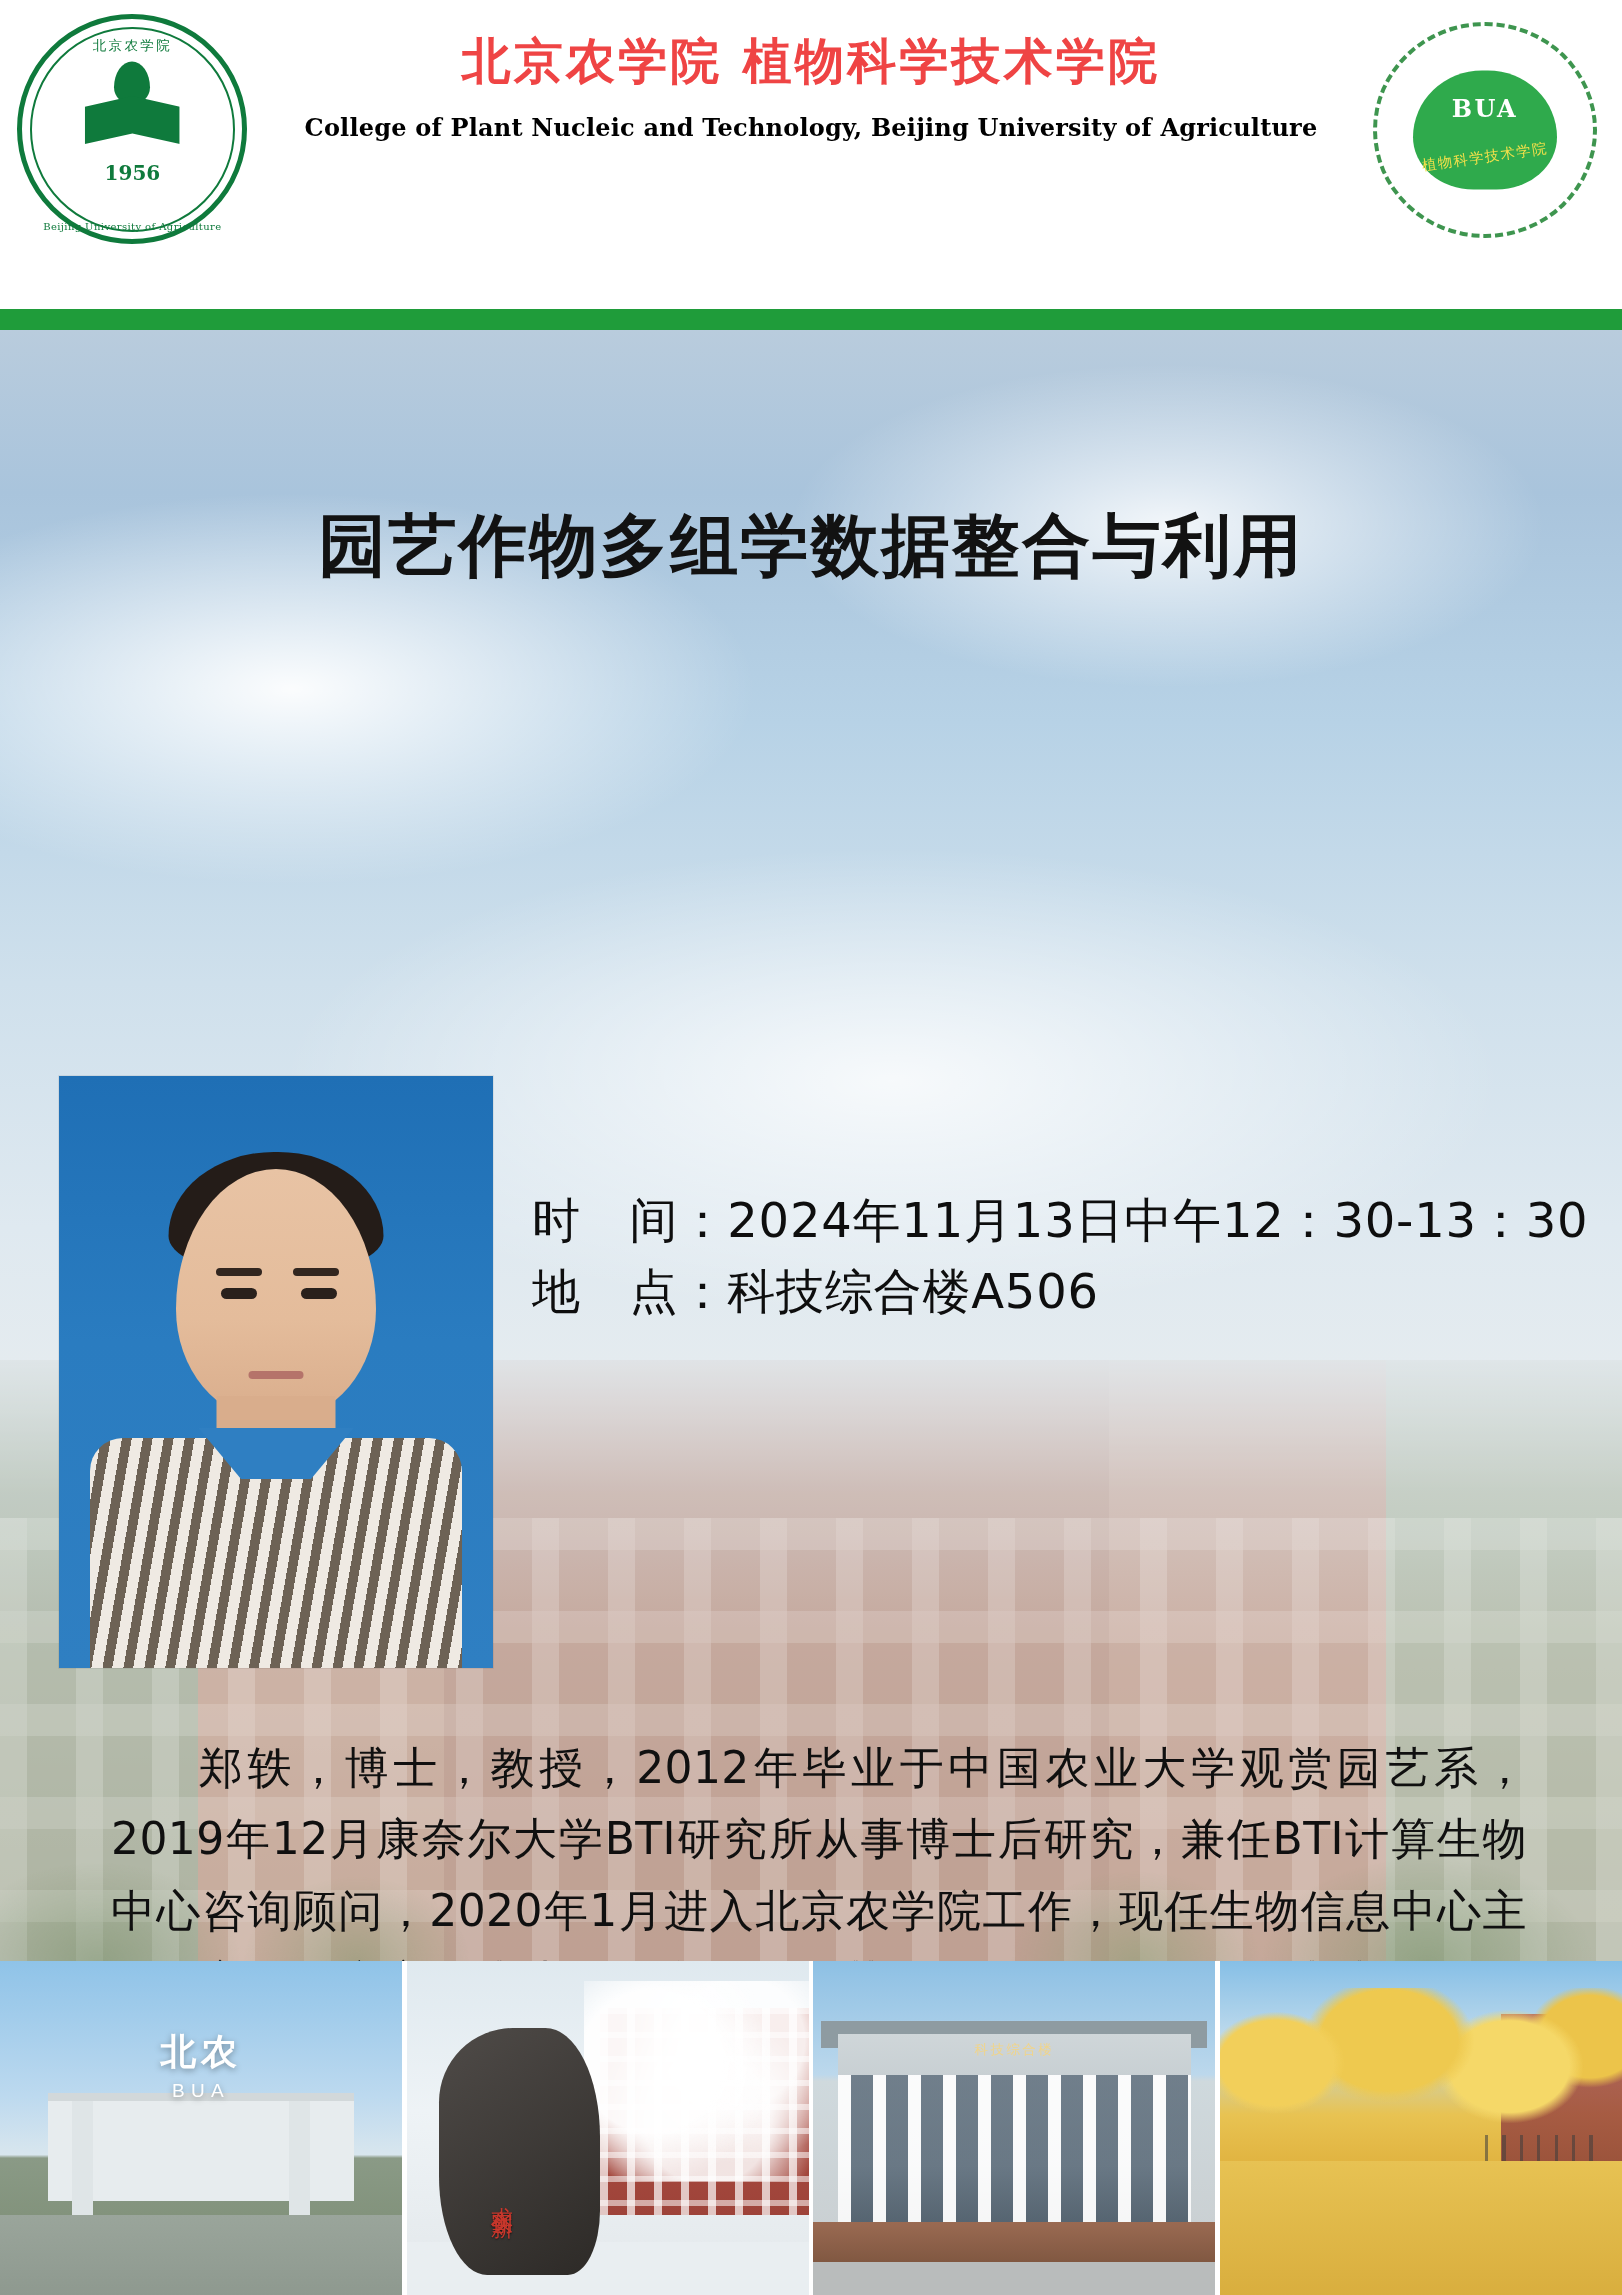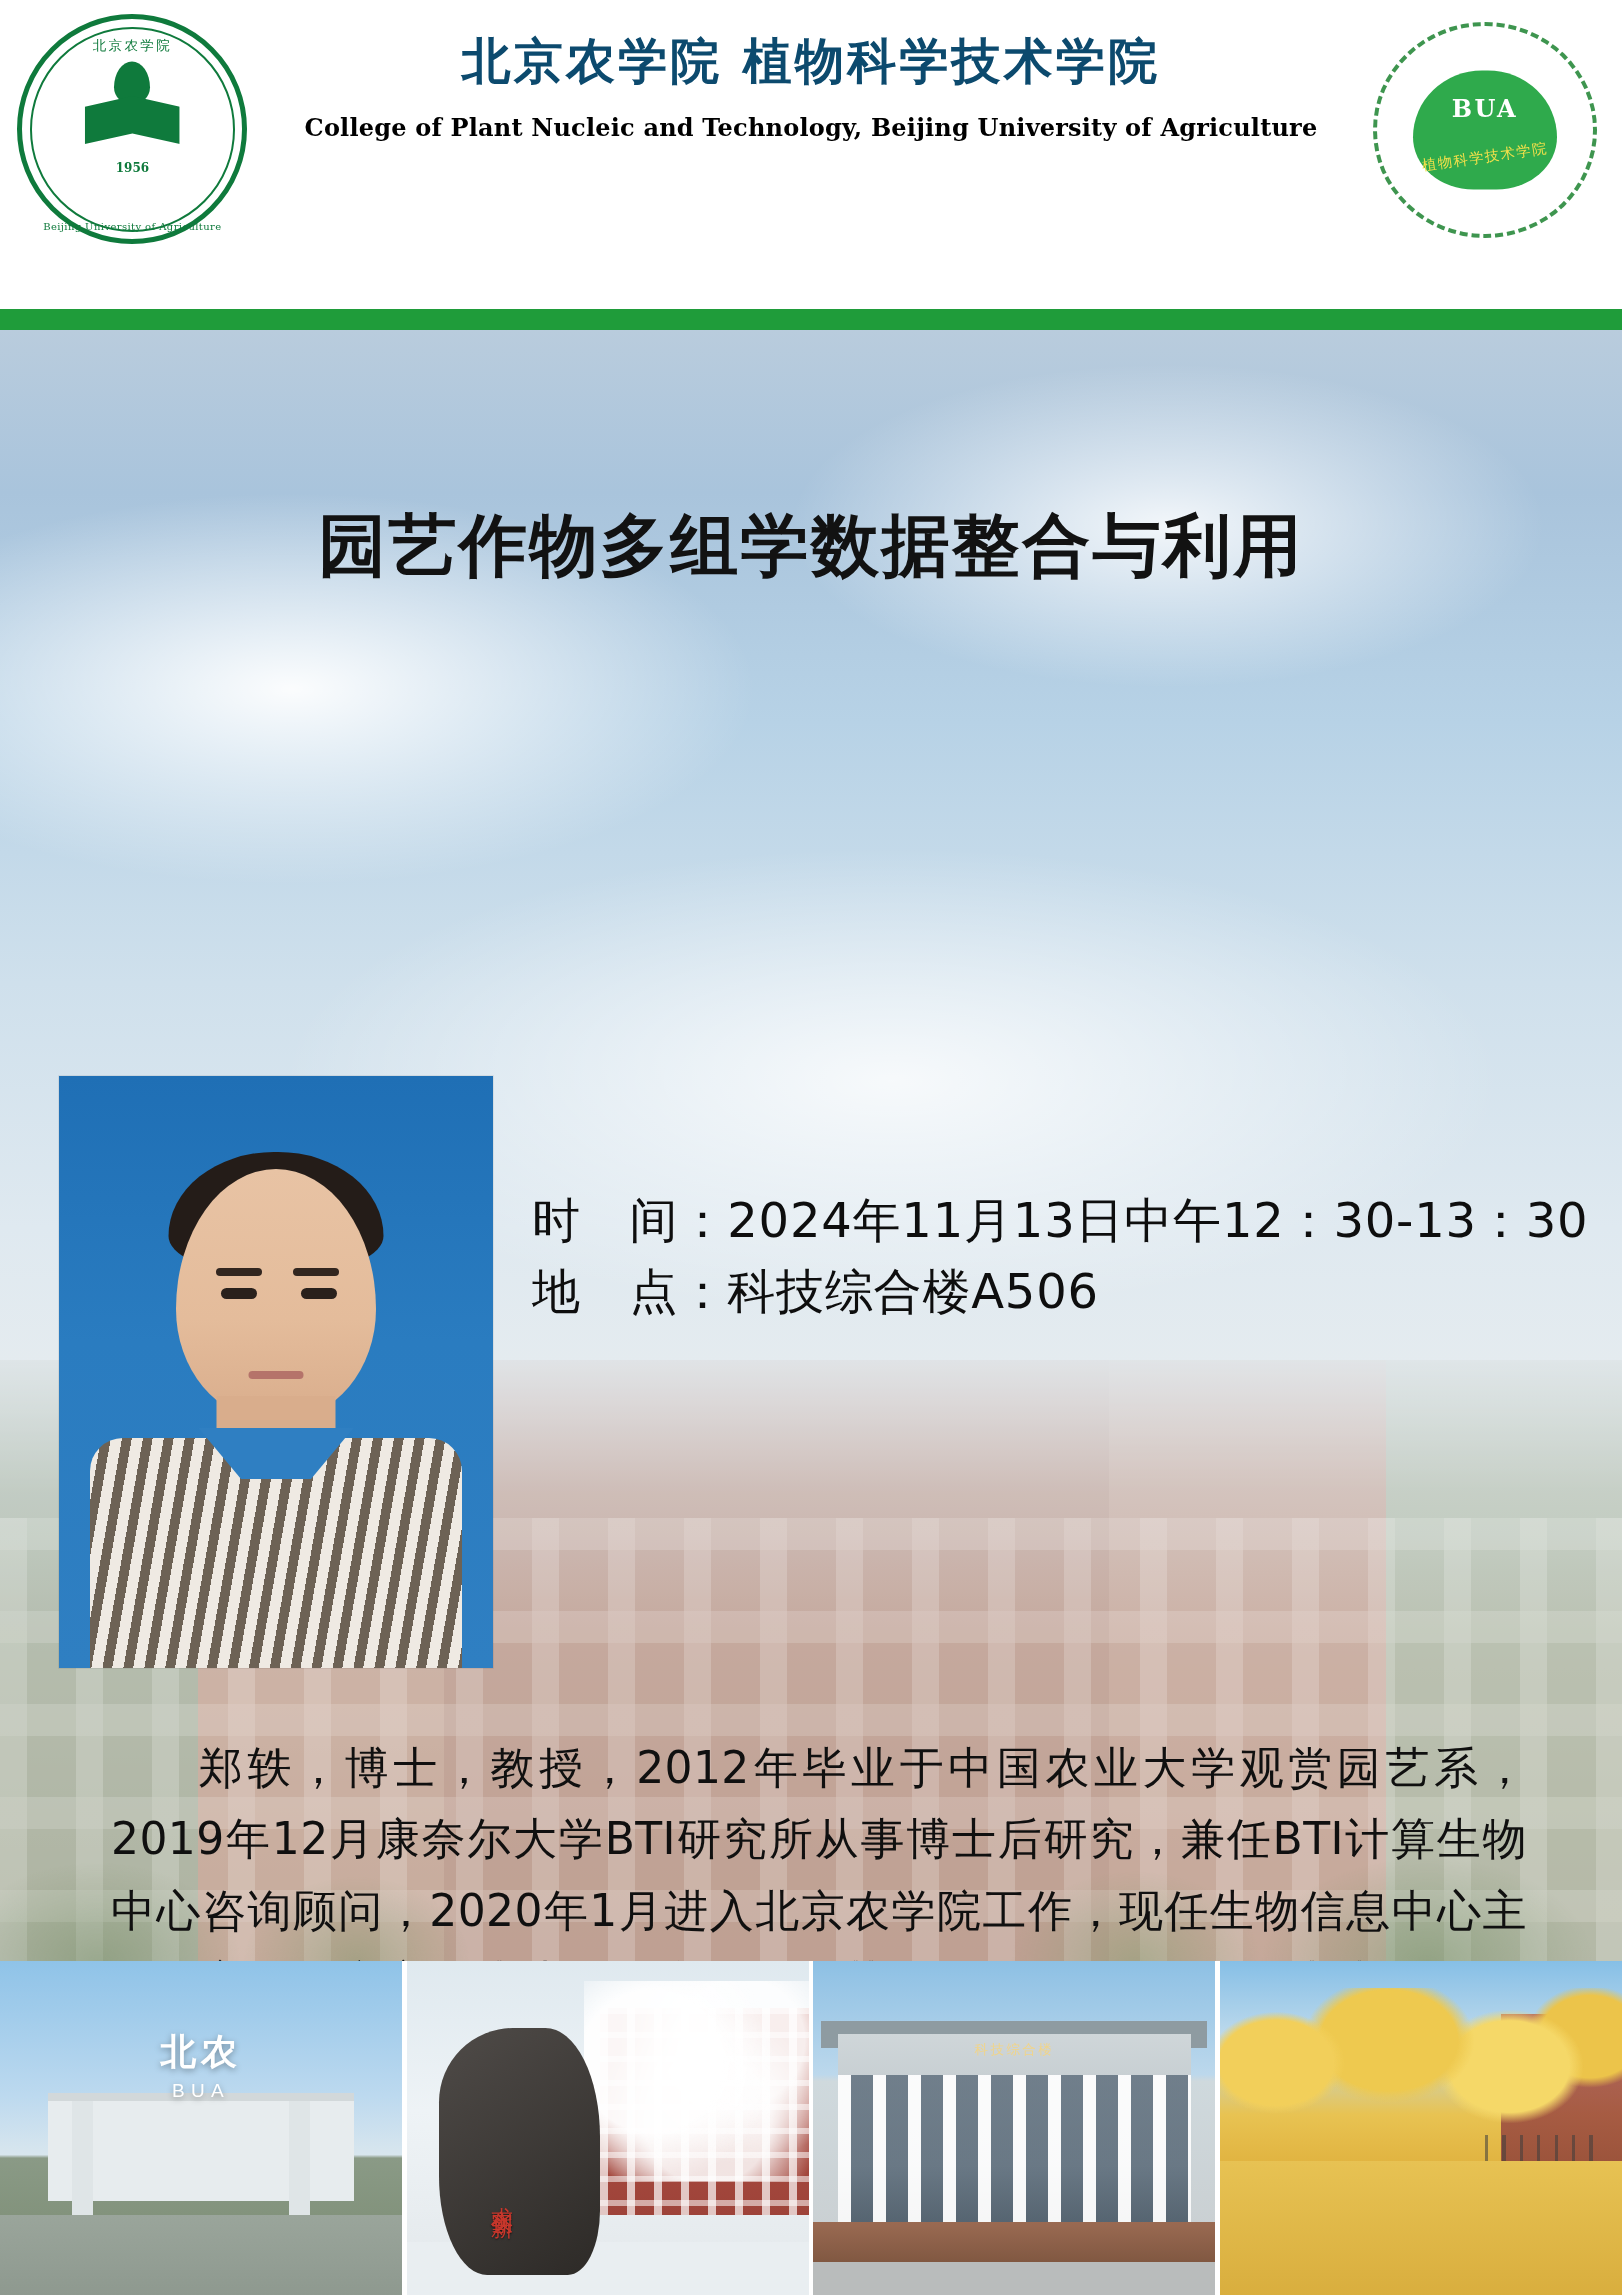--- a/index.html
+++ b/index.html
@@ -54,21 +54,21 @@
     font-size: 62px;
     letter-spacing: 4.8px;
     color: #000000;
     line-height: 1.05;
   }
   .header-title-2 {
     font-family: "DejaVu Serif", "Liberation Serif", serif;
     font-weight: bold;
     font-size: 49px;
     letter-spacing: 3.2px;
-    color: #0c4a6e;
+    color: #ef4444;
     margin-top: 14.3px;
     line-height: 1.1;
     white-space: nowrap;
   }
   .header-title-3 {
     font-family: "DejaVu Serif", "Liberation Serif", serif;
     font-weight: bold;
     font-size: 24px;
     color: #000000;
     margin-top: 24px;
@@ -491,21 +491,21 @@
     left: 50%; top: 30%;
     transform: translate(-50%, -50%);
     width: 36px; height: 43px;
     background: #0f7a3c;
     border-radius: 50% 50% 50% 50% / 60% 60% 40% 40%;
   }
   .logo-year {
     position: absolute;
     left: 50%; top: 64%;
     transform: translateX(-50%);
-    font-size: 12px;
+    font-size: 20px;
     color: #0f7a3c;
     font-family: "DejaVu Serif", serif;
     font-weight: bold;
   }
   .logo-cn-top {
     position: absolute;
     left: 50%; top: 10%;
     transform: translateX(-50%);
     font-size: 13.5px;
     letter-spacing: 2.4px;

